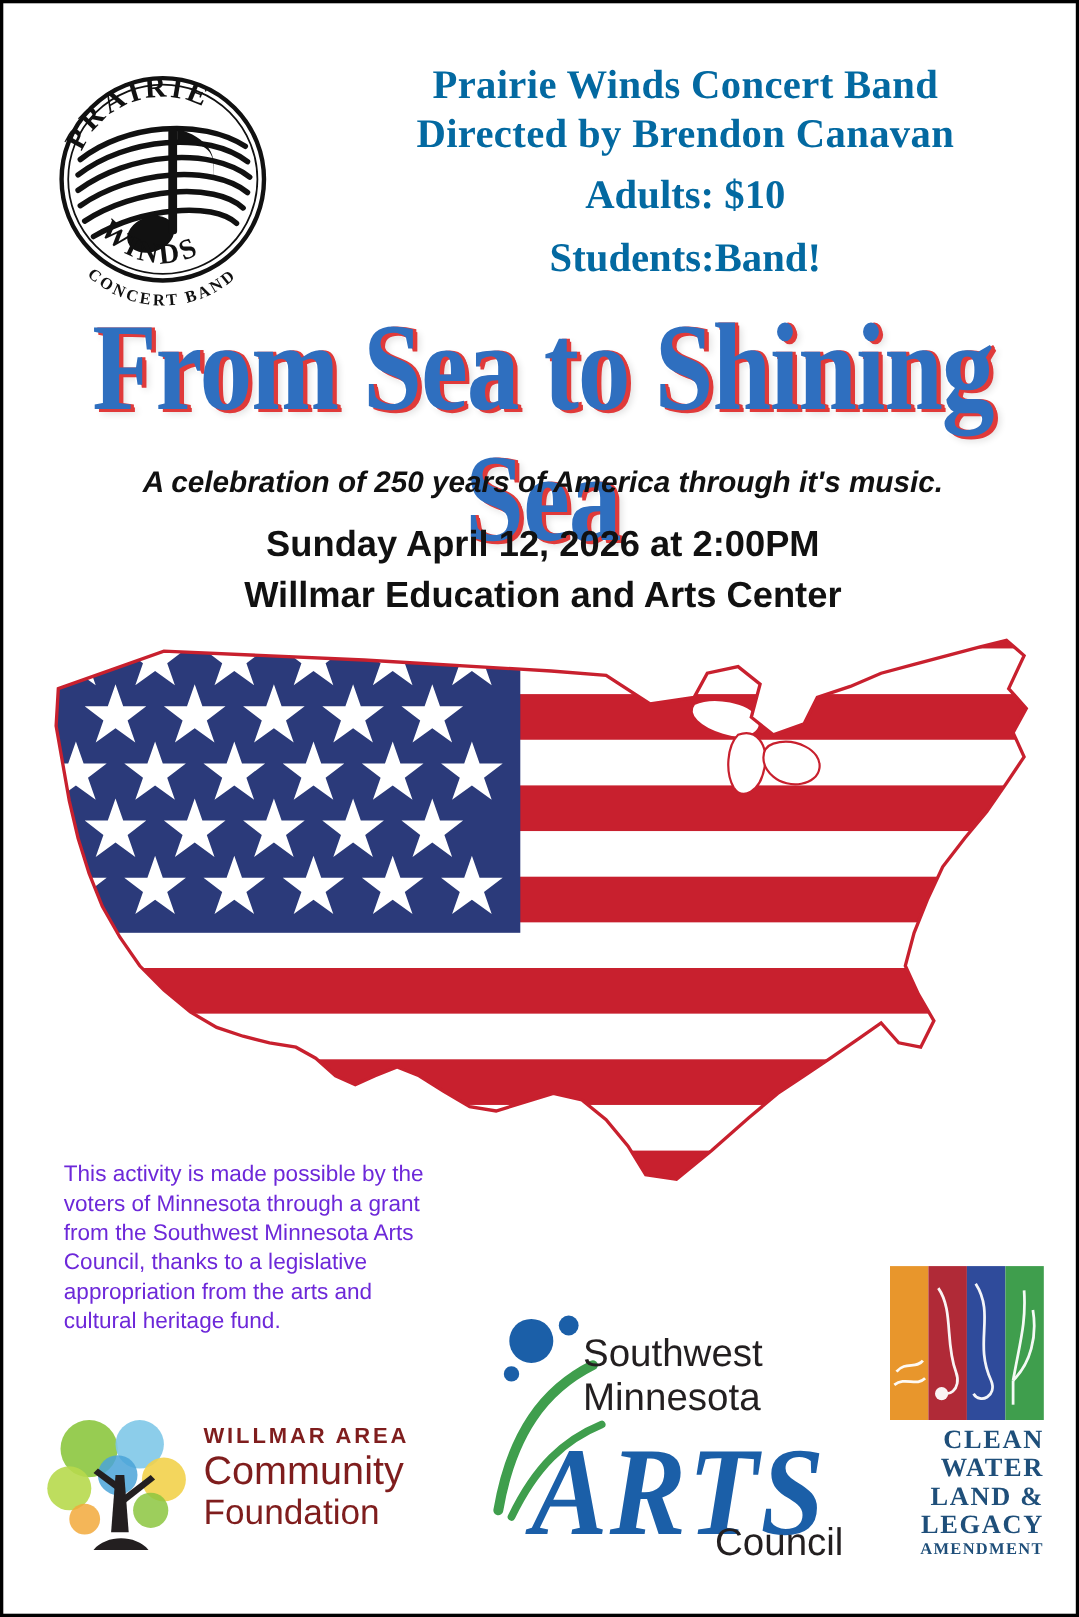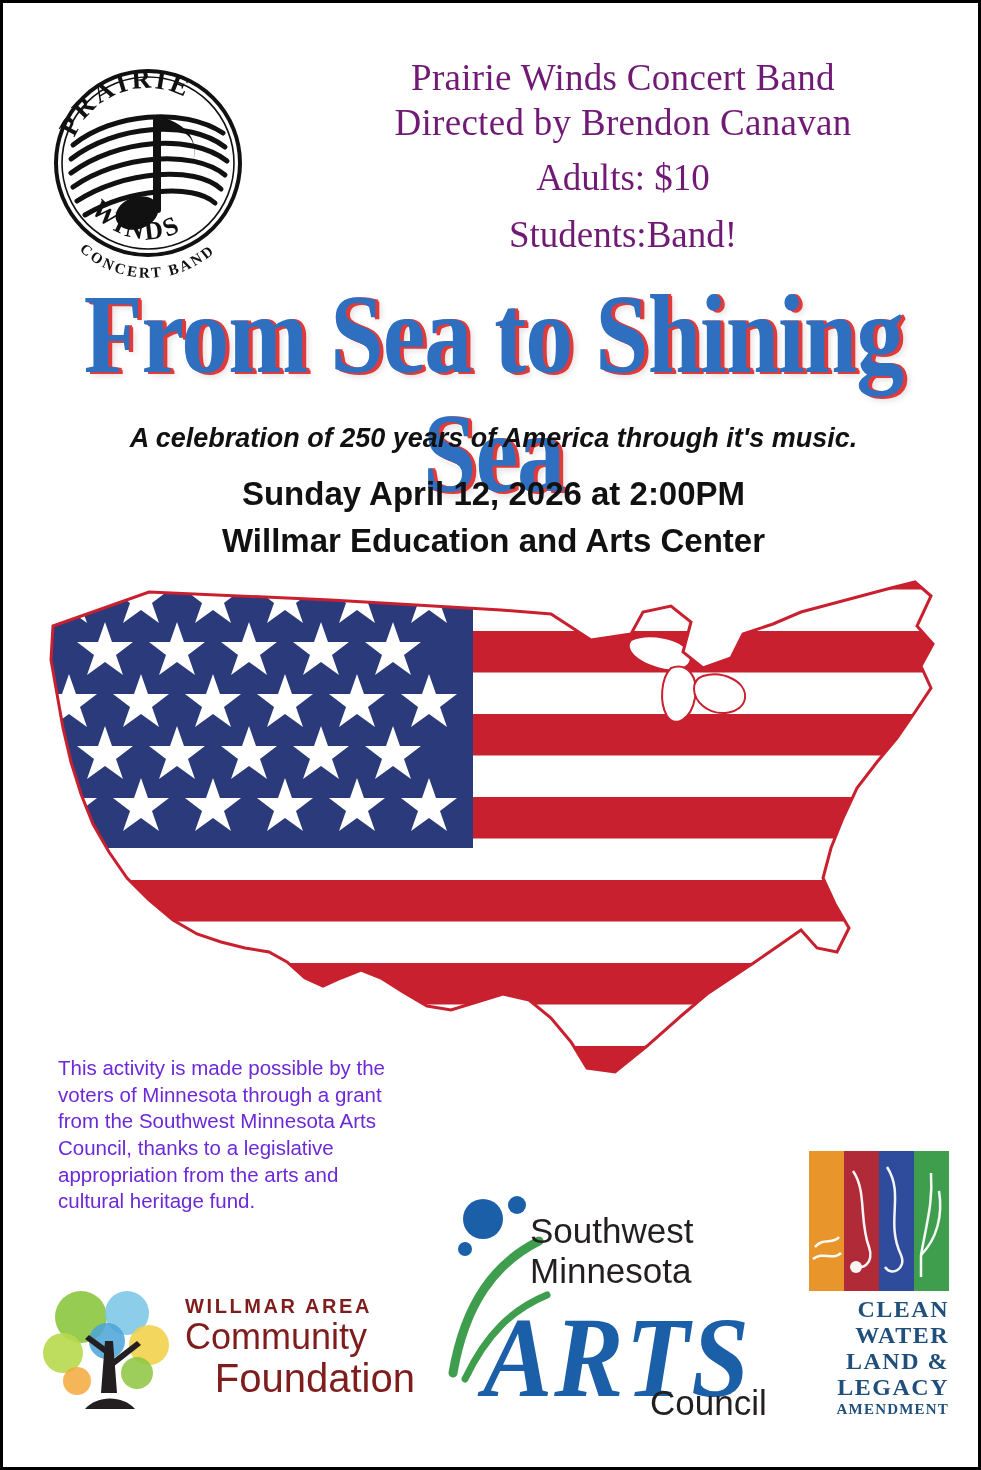--- a/index.html
+++ b/index.html
@@ -34,23 +34,23 @@
     top: 18px;
     width: 230px;
     height: 230px;
   }
   .header-text {
     position: absolute;
     left: 275px;
     top: 18px;
     width: 690px;
     text-align: center;
-    color: #701a75;
+    color: #0369a1;
     font-family: "Liberation Serif", serif;
-    font-weight: normal;
+    font-weight: bold;
   }
   .band-line {
     font-size: 37px;
     line-height: 1.22;
     letter-spacing: 0.3px;
   }
   .price-line {
     font-size: 37px;
     line-height: 1.25;
     margin-top: 10px;
@@ -153,23 +153,22 @@
     font-size: 20px;
     letter-spacing: 2.6px;
     font-weight: bold;
   }
   .wacf-line2 {
     font-size: 36px;
     line-height: 1.08;
     margin-top: 0;
   }
   .wacf-line3 {
-    font-size: 40px;
+    font-size: 32px;
     line-height: 1.08;
-    text-align: right;
   }
 
   .smac {
     position: absolute;
     left: 432px;
     top: 1180px;
     width: 360px;
     height: 240px;
   }
   .smac-words {

